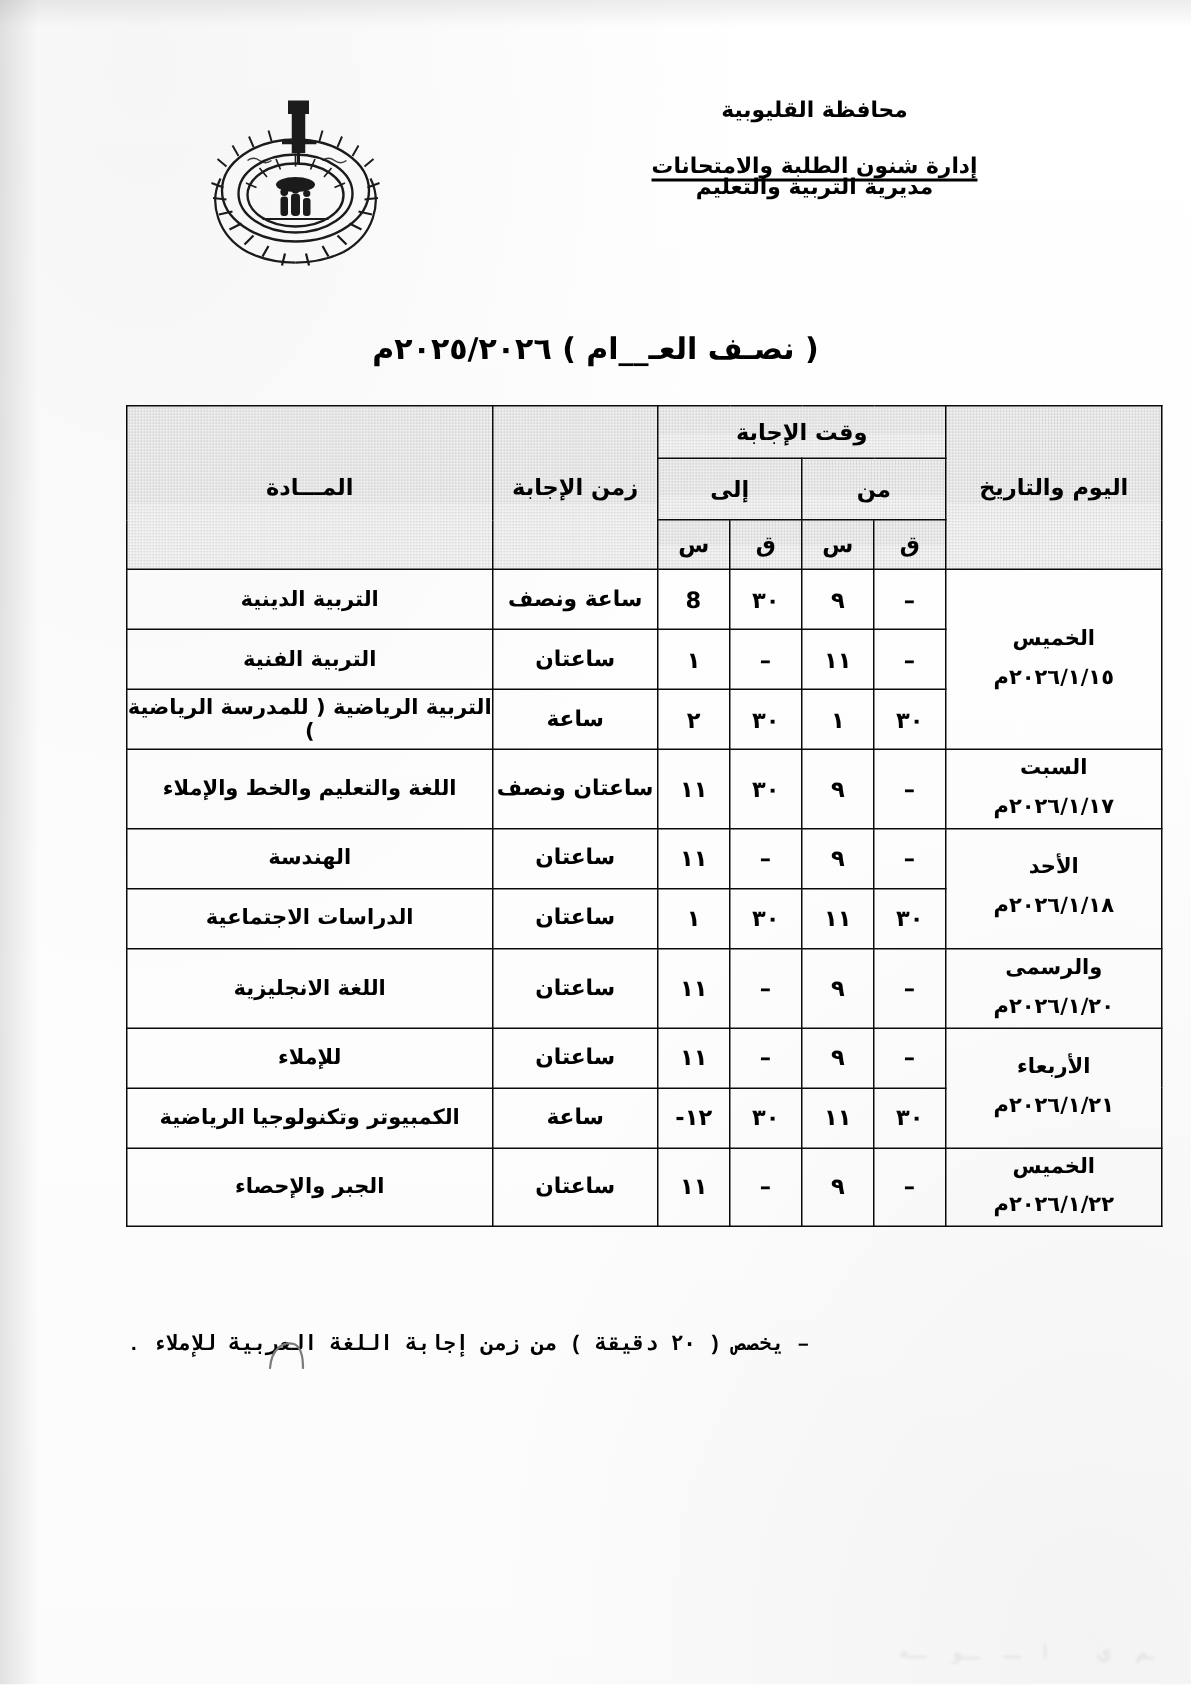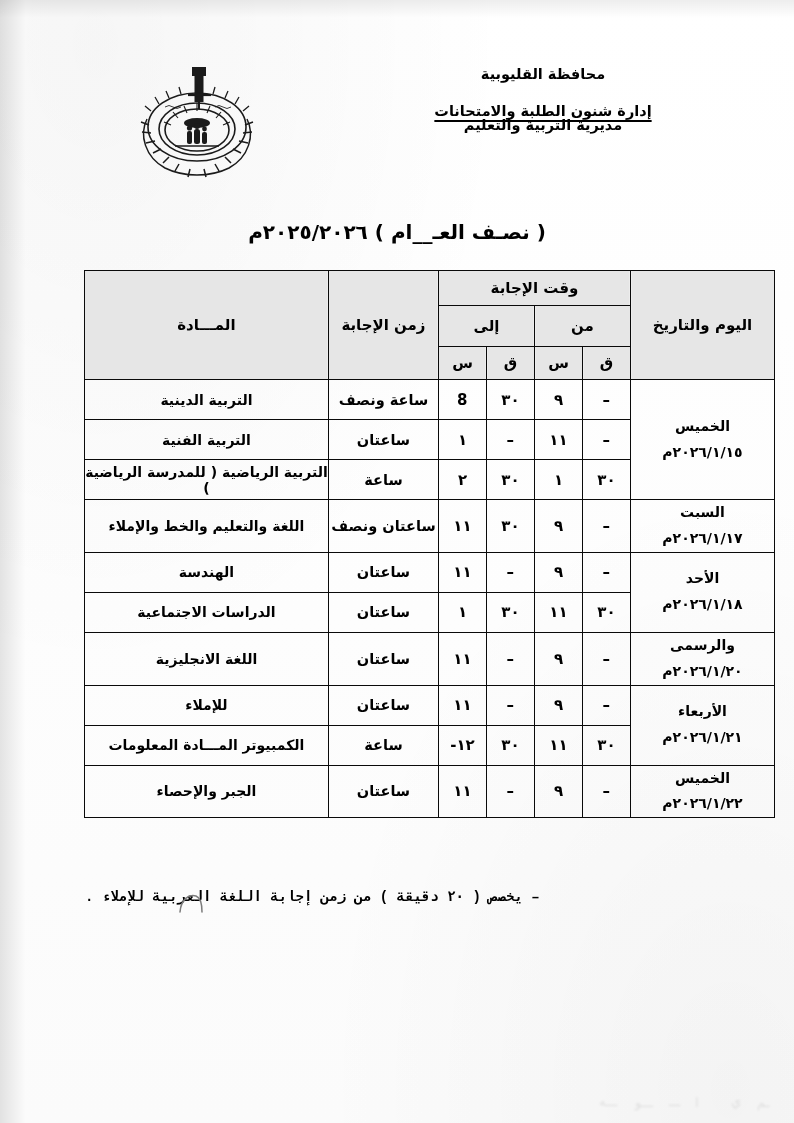--- a/index.html
+++ b/index.html
@@ -397,21 +397,21 @@
             <td class="num">١١</td>
             <td class="dur">ساعتان</td>
             <td class="subject">للإملاء</td>
           </tr>
           <tr class="r">
             <td class="num">٣٠</td>
             <td class="num">١١</td>
             <td class="num">٣٠</td>
             <td class="num">١٢-</td>
             <td class="dur">ساعة</td>
-            <td class="subject">الكمبيوتر المـــادة المعلومات</td>
+            <td class="subject">الكمبيوتر وتكنولوجيا الرياضية</td>
           </tr>
           <tr class="r r-tall">
             <td class="day" rowspan="1">
               <div>الخميس</div>
               <div>٢٠٢٦/١/٢٢م</div>
             </td>
             <td class="num">–</td>
             <td class="num">٩</td>
             <td class="num">–</td>
             <td class="num">١١</td>

